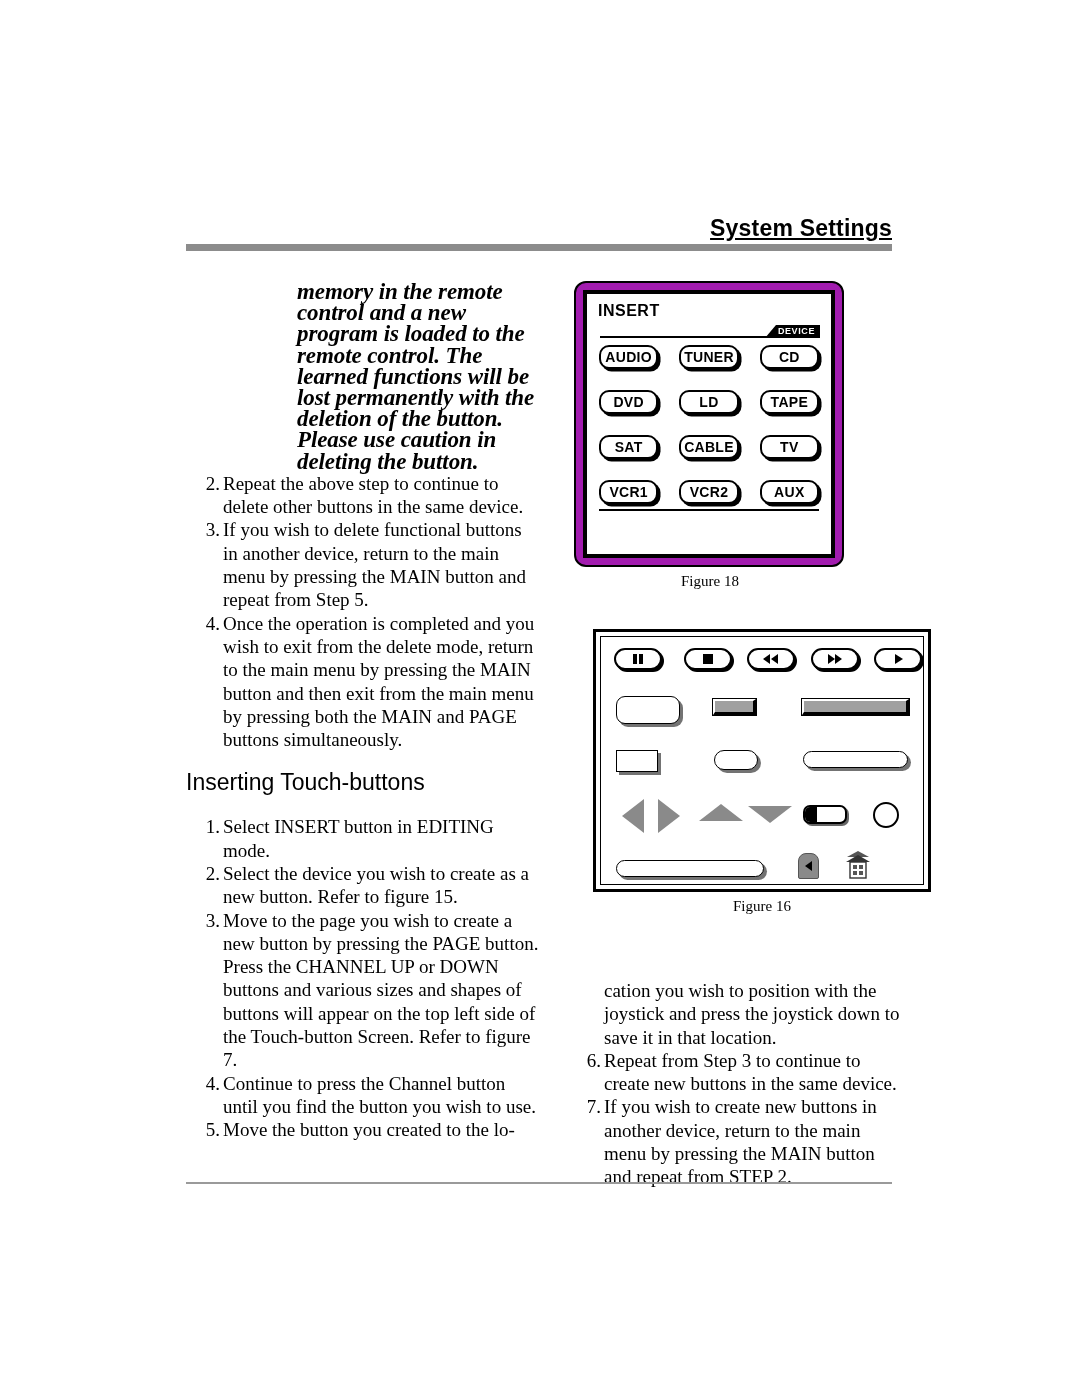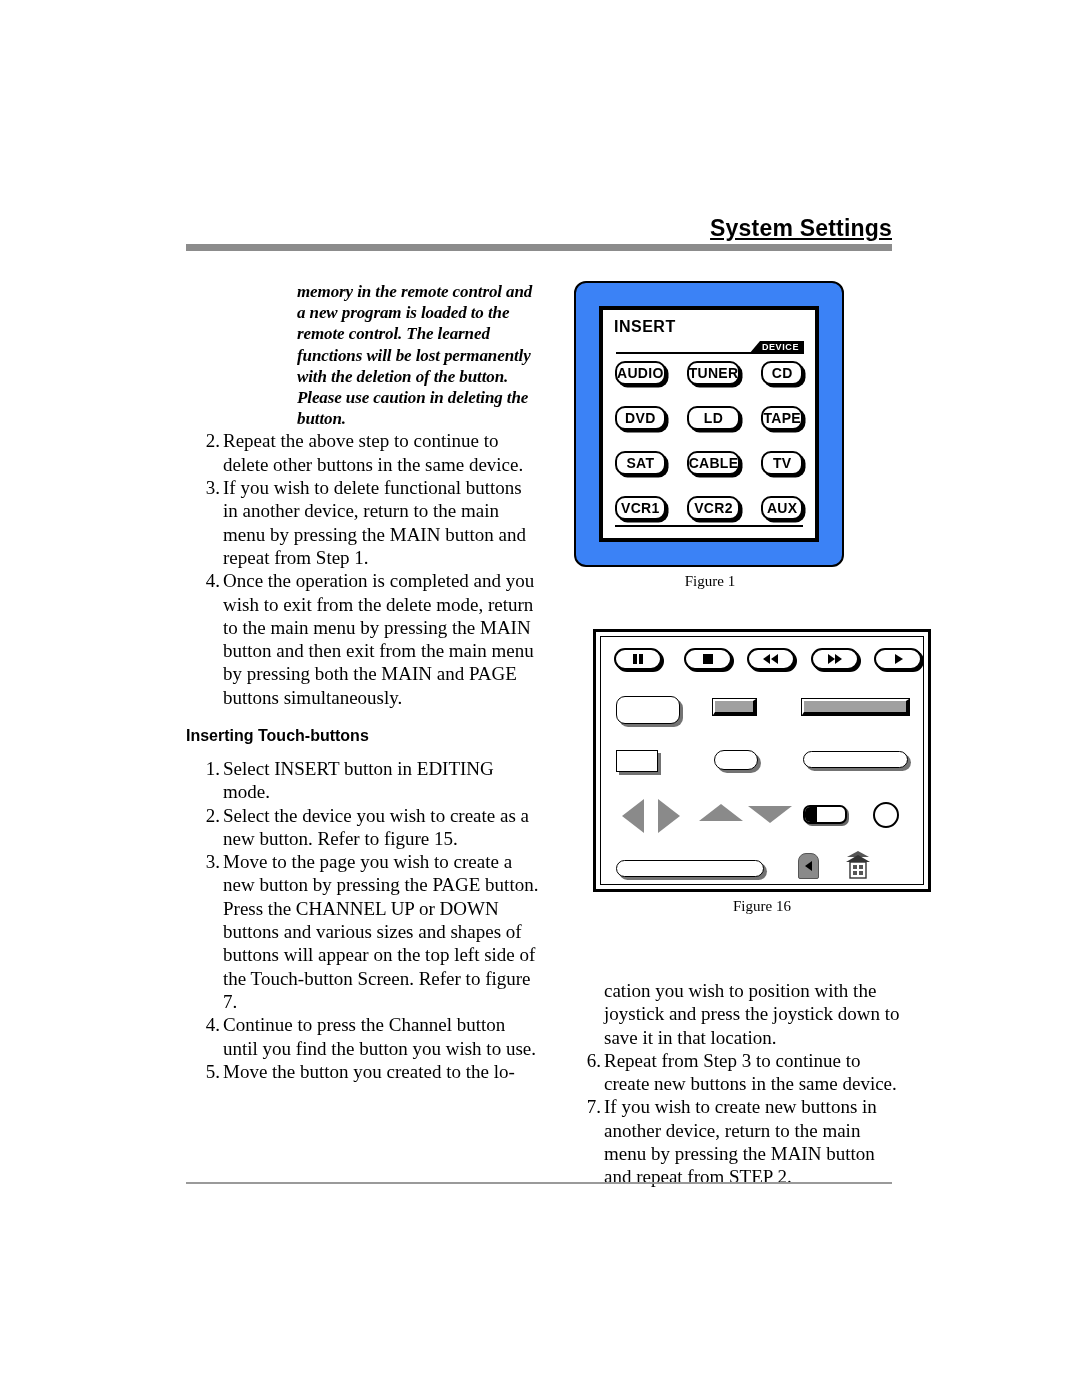--- a/index.html
+++ b/index.html
@@ -58,21 +58,21 @@
     position: absolute;
     left: 575px;
     top: 935px;
     width: 330px;
     margin-top: 44px;
   }
 
   .intro-note {
     font-style: italic;
     font-weight: bold;
-    font-size: 17px;
+    font-size: 23px;
     line-height: 21.2px;
     text-align: left;
     padding-left: 103px;
     letter-spacing: -0.1px;
   }
 
   ol.steps {
     list-style: none;
     margin: 0;
     padding: 0;
@@ -88,45 +88,45 @@
     position: absolute;
     left: 0;
     top: 0;
     width: 26px;
     text-align: right;
   }
   .step-body { display: block; font-family: Liberation Serif, serif; }
 
   .sub-head {
     font-family: "Liberation Sans", "DejaVu Sans", sans-serif;
-    font-weight: bold;
-    font-size: 16px;
+    font-weight: normal;
+    font-size: 23px;
     margin-top: 18px;
-    margin-bottom: 12px;
+    margin-bottom: 19px;
     margin-left: -8px;
   }
 
   .cont-para {
     font-size: 19px;
     line-height: 23.3px;
     padding-left: 29px;
   }
 
   
   .fig15-wrap {
     position: absolute;
     left: 574px;
     top: 281px;
     width: 288px;
   }
   .fig15-outer {
     border: 2px solid #000;
     border-radius: 12px;
-    padding: 23px;
-    background: #3b82f6;
+    padding: 7px;
+    background: #a21caf;
     width: 270px;
     height: 286px;
     box-sizing: border-box;
   }
   .fig15-inner {
     border: 4px solid #000;
     width: 100%;
     height: 100%;
     box-sizing: border-box;
     padding: 9px 11px 0 11px;
@@ -352,21 +352,21 @@
 
     <div class="intro-note">memory in the remote control and a new program is loaded to the remote control. The learned functions will be lost permanently with the deletion of the button. Please use caution in deleting the button.</div>
 
     <ol class="steps">
       <li>
         <span class="num">2.</span>
         <span class="step-body">Repeat the above step to continue to delete other buttons in the same device.</span>
       </li>
       <li>
         <span class="num">3.</span>
-        <span class="step-body">If you wish to delete functional buttons in another device, return to the main menu by pressing the MAIN button and repeat from Step 1.</span>
+        <span class="step-body">If you wish to delete functional buttons in another device, return to the main menu by pressing the MAIN button and repeat from Step 5.</span>
       </li>
       <li>
         <span class="num">4.</span>
         <span class="step-body">Once the operation is completed and you wish to exit from the delete mode, return to the main menu by pressing the MAIN button and then exit from the main menu by pressing both the MAIN and PAGE buttons simultaneously.</span>
       </li>
     </ol>
 
     <div class="sub-head">Inserting Touch-buttons</div>
 
     <ol class="steps">
@@ -417,21 +417,21 @@
           <div class="dev-btn">CABLE</div>
           <div class="dev-btn">TV</div>
           <div class="dev-btn">VCR1</div>
           <div class="dev-btn">VCR2</div>
           <div class="dev-btn">AUX</div>
         </div>
 
         <div class="fig15-botline"></div>
       </div>
     </div>
-    <div class="fig-caption">Figure 1</div>
+    <div class="fig-caption">Figure 18</div>
   </div>
 
   <div class="fig16-wrap">
     <div class="fig16-box">
       <div class="fig16-inner"></div>
       <div class="fig16-stage">
 
         <div class="shape pillbtn" style="left:18px; top:16px; width:48px; height:22px;">
           <svg class="ic" width="14" height="12" viewBox="0 0 14 12">
             <rect x="2" y="1" width="4" height="10" fill="#000"></rect>

